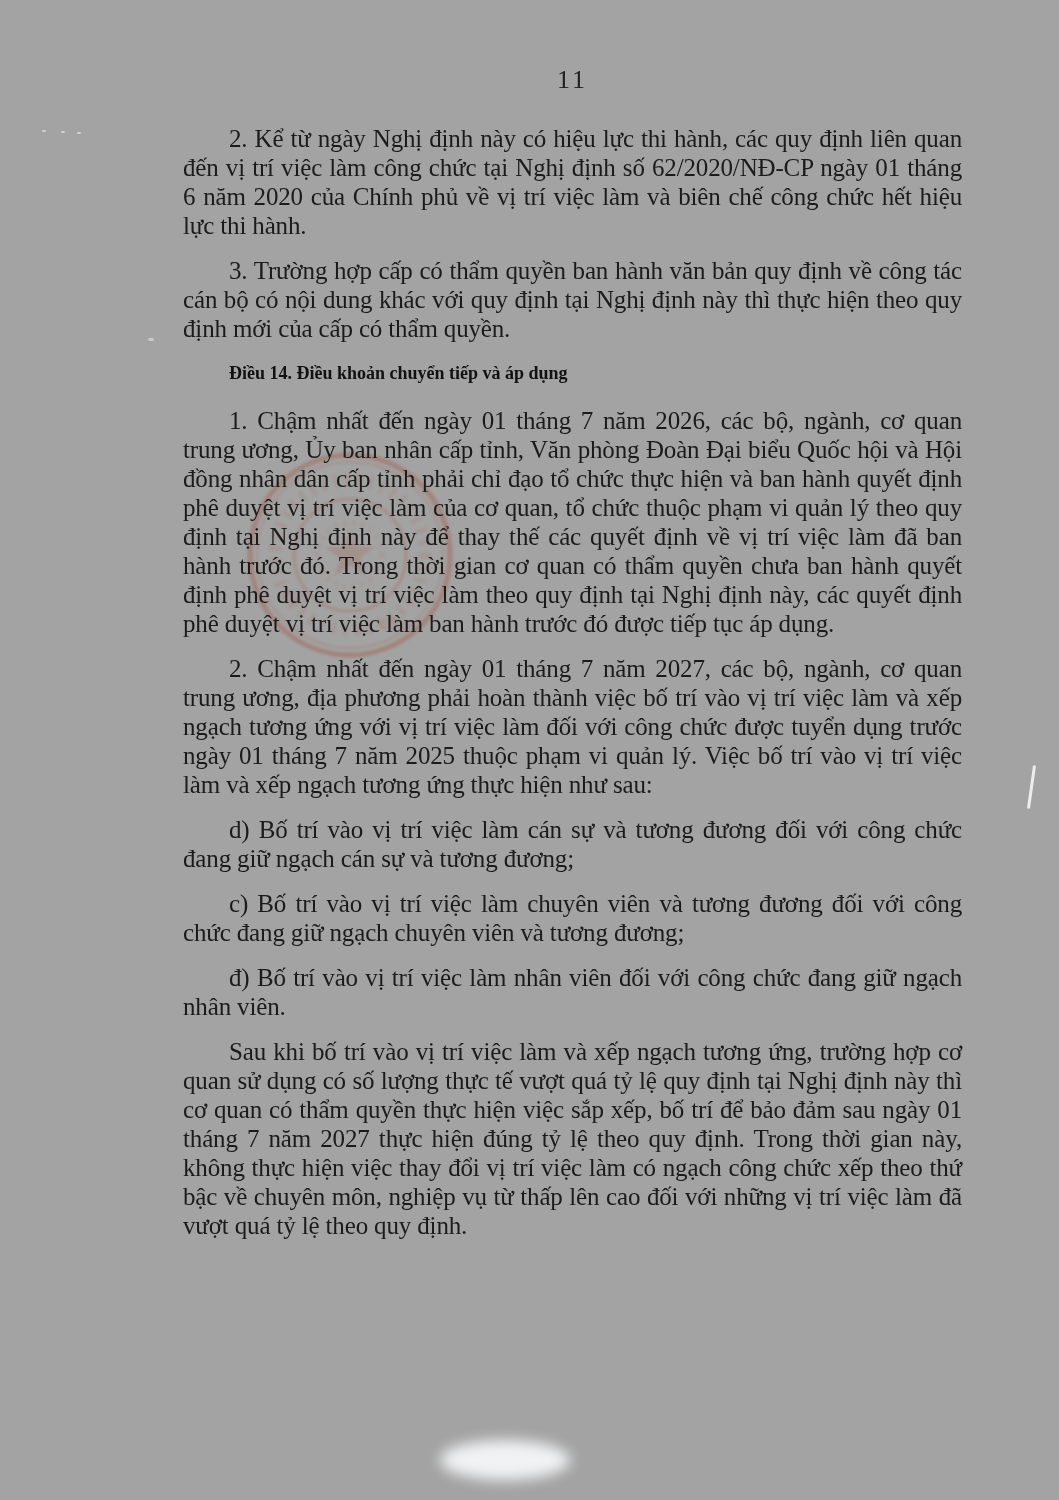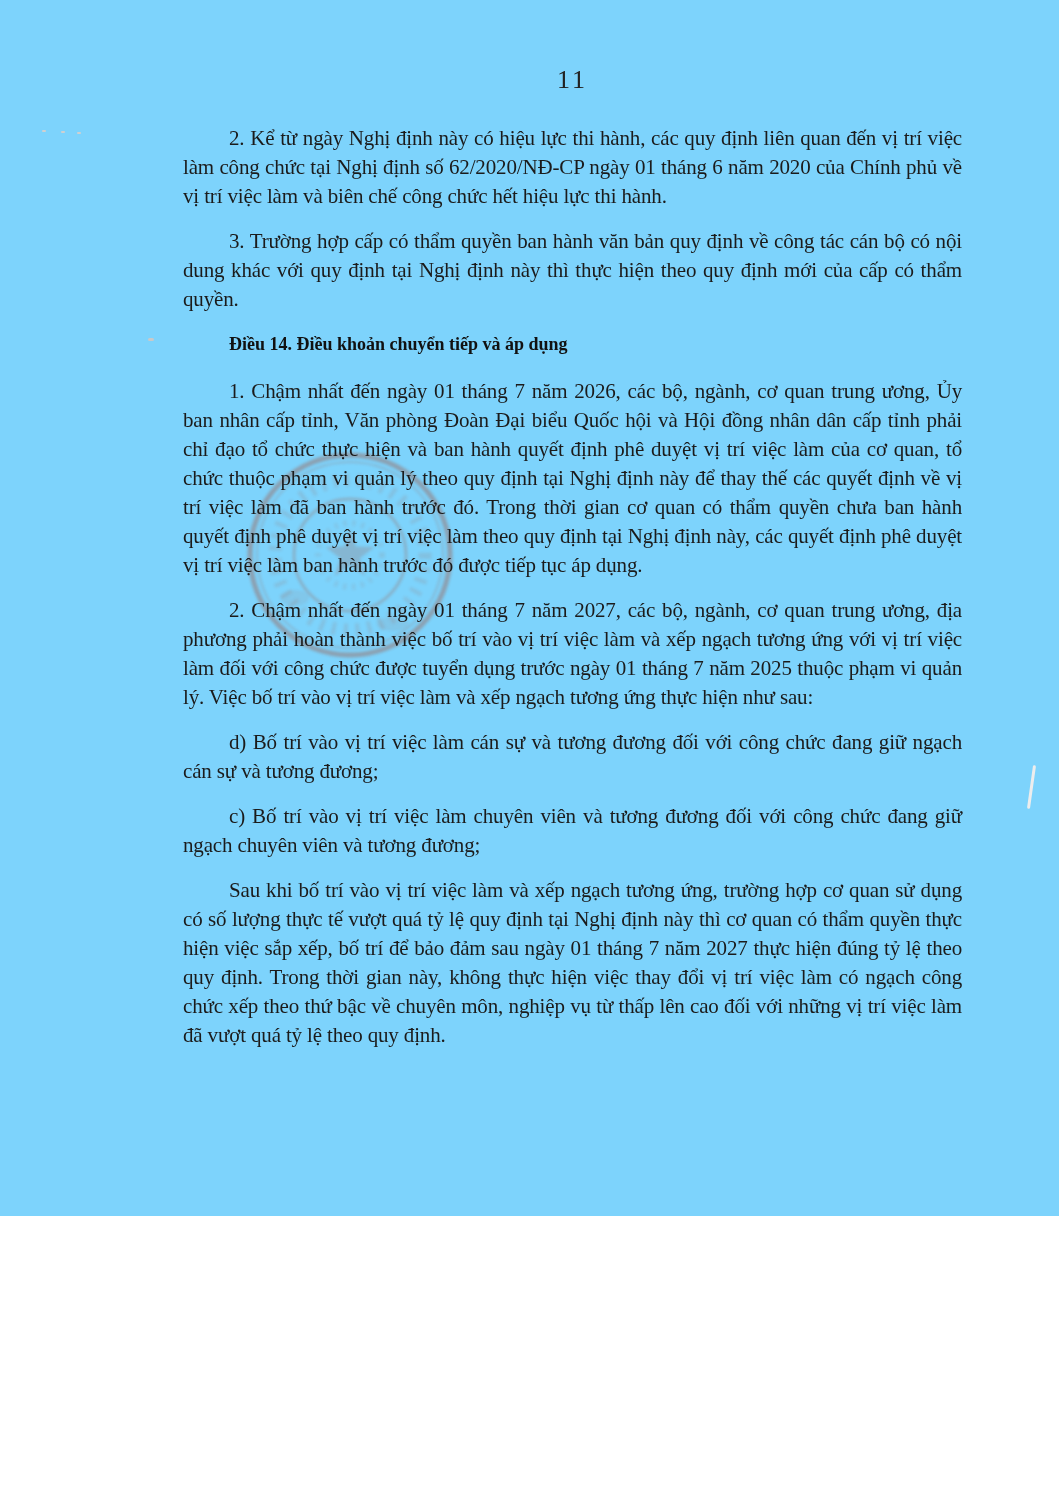--- a/index.html
+++ b/index.html
@@ -1,37 +1,37 @@
 <!DOCTYPE html>
 <html lang="vi"><head>
 <meta charset="utf-8">
 <style>
   html,body{margin:0;padding:0;background:#ffffff;}
   .page{
     position:relative;
-    width:1059px;height:1216px;
-    background:#7dd3fc;
+    width:1059px;height:1500px;
+    background:#a3a3a3;
     overflow:hidden;
     font-family:"Liberation Serif","DejaVu Serif",serif;
     color:#1b1b1b;
   }
   .content{
     position:absolute;
     left:183px;top:66px;
     width:779px;
   }
   .page-number{
     text-align:center;
     font-size:26px;line-height:28px;
     letter-spacing:3px;
     margin:0 0 30px 0;
     color:#222;
   }
   p.body{
-    font-size:21px;
+    font-size:25px;
     line-height:29px;
     letter-spacing:-0.15px;
     text-align:justify;
     text-indent:46px;
     margin:0 0 16px 0;
   }
   p.heading{
     font-size:18px;
     line-height:29px;
     font-weight:bold;
@@ -92,16 +92,17 @@
   <div class="content">
     <div class="page-number">11</div>
 
     <p class="body">2. Kể từ ngày Nghị định này có hiệu lực thi hành, các quy định liên quan đến vị trí việc làm công chức tại Nghị định số 62/2020/NĐ-CP ngày 01 tháng 6 năm 2020 của Chính phủ về vị trí việc làm và biên chế công chức hết hiệu lực thi hành.</p>
     <p class="body">3. Trường hợp cấp có thẩm quyền ban hành văn bản quy định về công tác cán bộ có nội dung khác với quy định tại Nghị định này thì thực hiện theo quy định mới của cấp có thẩm quyền.</p>
     <p class="heading">Điều 14. Điều khoản chuyển tiếp và áp dụng</p>
     <p class="body">1. Chậm nhất đến ngày 01 tháng 7 năm 2026, các bộ, ngành, cơ quan trung ương, Ủy ban nhân cấp tỉnh, Văn phòng Đoàn Đại biểu Quốc hội và Hội đồng nhân dân cấp tỉnh phải chỉ đạo tổ chức thực hiện và ban hành quyết định phê duyệt vị trí việc làm của cơ quan, tổ chức thuộc phạm vi quản lý theo quy định tại Nghị định này để thay thế các quyết định về vị trí việc làm đã ban hành trước đó. Trong thời gian cơ quan có thẩm quyền chưa ban hành quyết định phê duyệt vị trí việc làm theo quy định tại Nghị định này, các quyết định phê duyệt vị trí việc làm ban hành trước đó được tiếp tục áp dụng.</p>
     <p class="body">2. Chậm nhất đến ngày 01 tháng 7 năm 2027, các bộ, ngành, cơ quan trung ương, địa phương phải hoàn thành việc bố trí vào vị trí việc làm và xếp ngạch tương ứng với vị trí việc làm đối với công chức được tuyển dụng trước ngày 01 tháng 7 năm 2025 thuộc phạm vi quản lý. Việc bố trí vào vị trí việc làm và xếp ngạch tương ứng thực hiện như sau:</p>
     <p class="body">d) Bố trí vào vị trí việc làm cán sự và tương đương đối với công chức đang giữ ngạch cán sự và tương đương;</p>
     <p class="body">c) Bố trí vào vị trí việc làm chuyên viên và tương đương đối với công chức đang giữ ngạch chuyên viên và tương đương;</p>
+    <p class="body">đ) Bố trí vào vị trí việc làm nhân viên đối với công chức đang giữ ngạch nhân viên.</p>
     <p class="body">Sau khi bố trí vào vị trí việc làm và xếp ngạch tương ứng, trường hợp cơ quan sử dụng có số lượng thực tế vượt quá tỷ lệ quy định tại Nghị định này thì cơ quan có thẩm quyền thực hiện việc sắp xếp, bố trí để bảo đảm sau ngày 01 tháng 7 năm 2027 thực hiện đúng tỷ lệ theo quy định. Trong thời gian này, không thực hiện việc thay đổi vị trí việc làm có ngạch công chức xếp theo thứ bậc về chuyên môn, nghiệp vụ từ thấp lên cao đối với những vị trí việc làm đã vượt quá tỷ lệ theo quy định.</p>
   </div>
 
 </div>
 
 </body></html>

